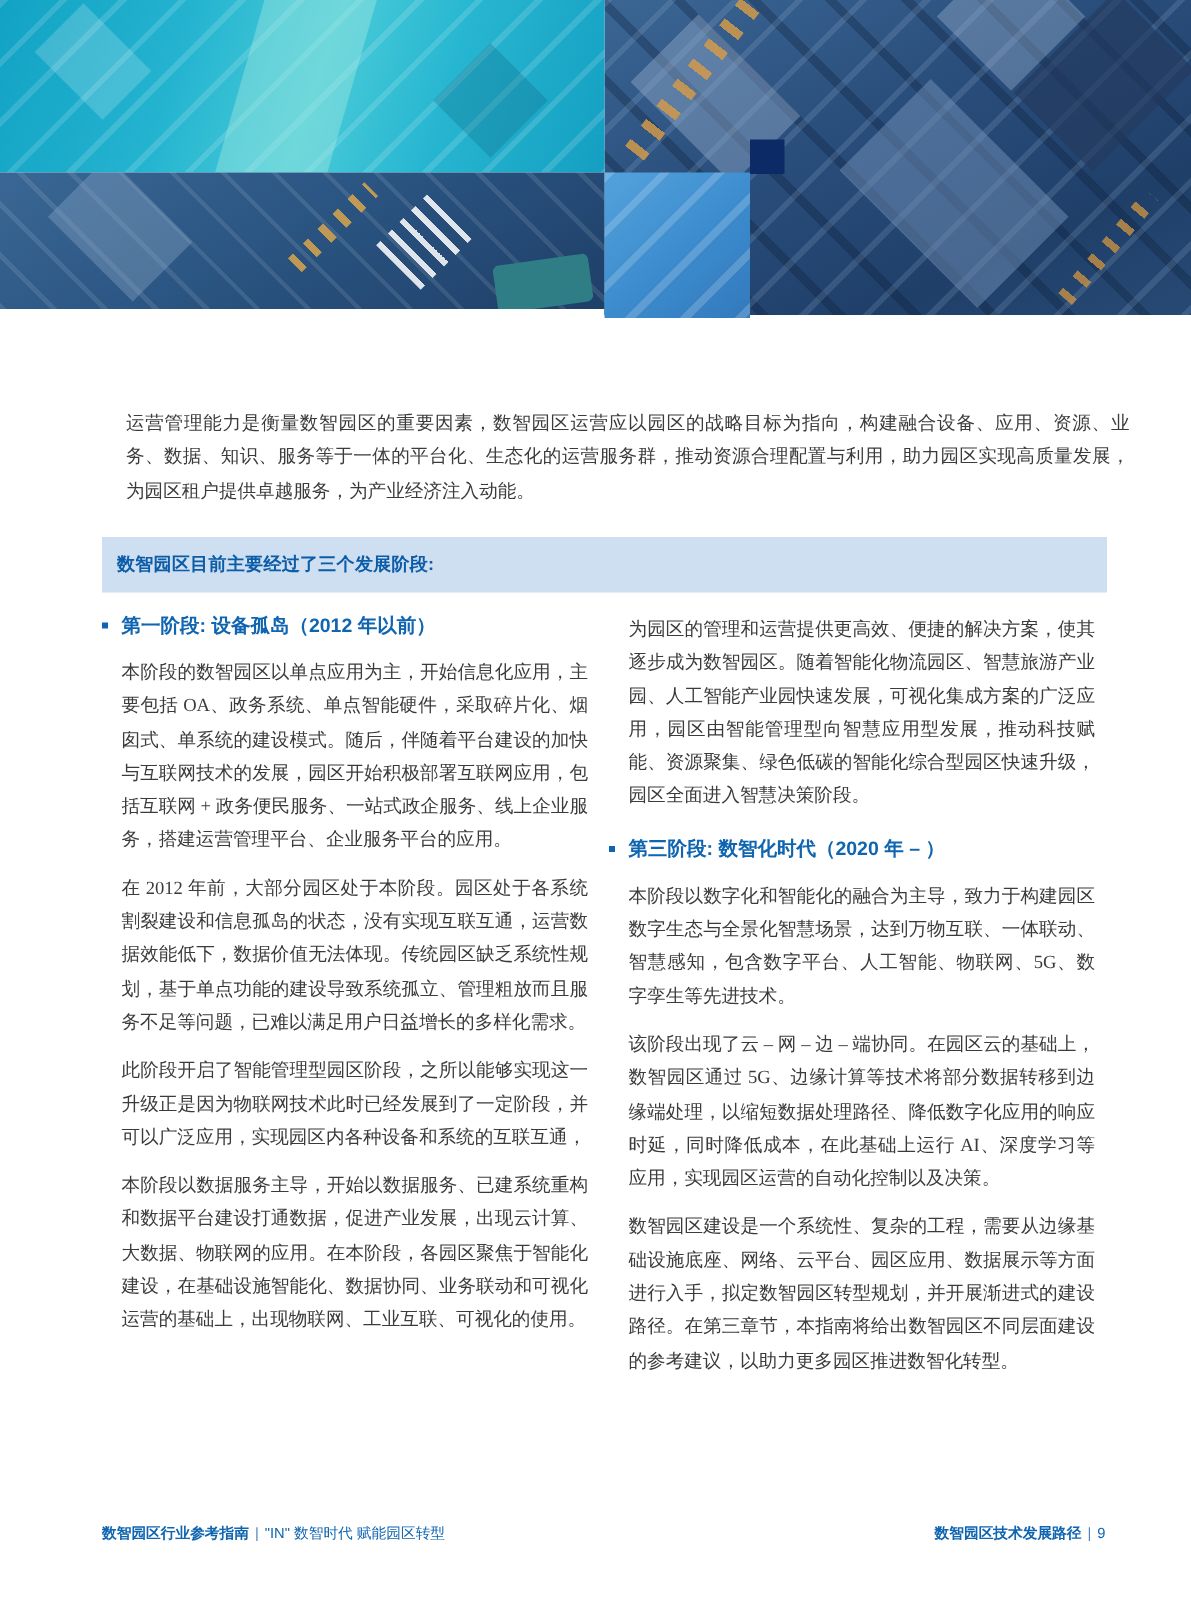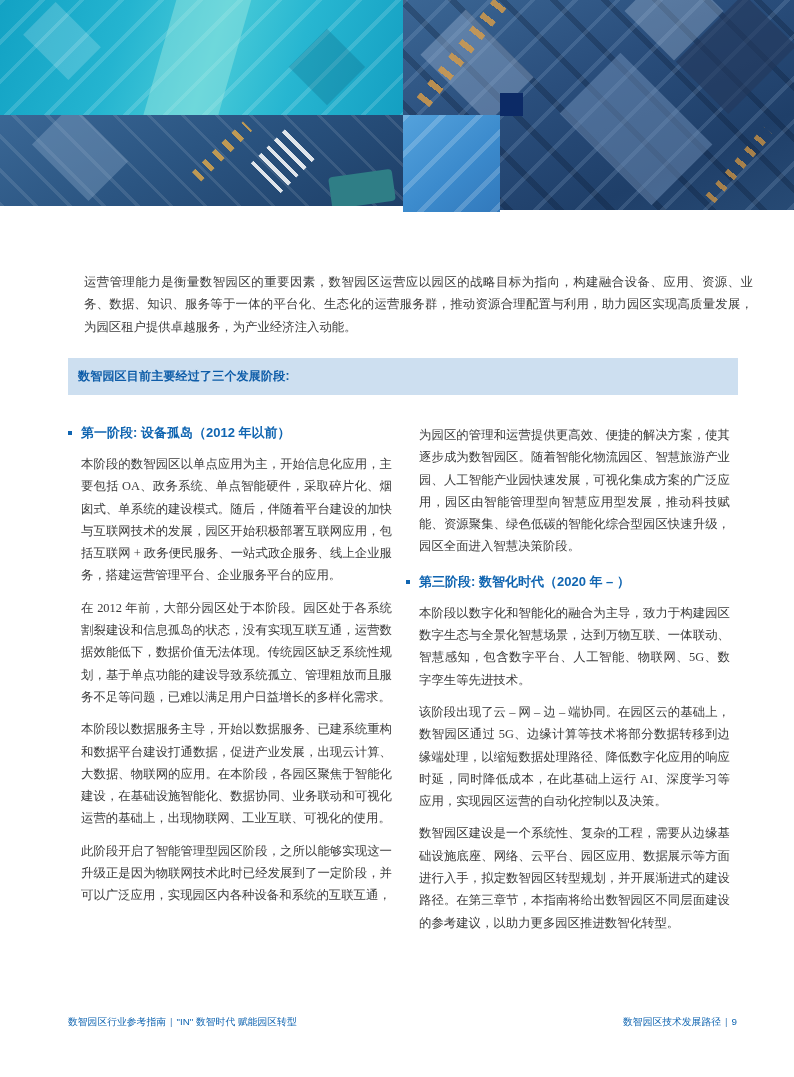--- a/index.html
+++ b/index.html
@@ -64,42 +64,42 @@
   .intro{
     position:absolute;left:68px;top:255px;width:669px;margin:16px;
     font-size:12.4px;line-height:22.3px;color:var(--body-color);text-align:justify;
   }
   .section-bar{
     position:absolute;left:68px;top:358px;width:670px;height:37px;
     background:var(--bar-bg);display:flex;align-items:center;box-sizing:border-box;padding-left:10px;
   }
   .section-bar span{font-size:12px;font-weight:bold;color:#0d5ca8;letter-spacing:.2px;}
 
-  .cols{position:absolute;left:68px;top:424px;width:669px;display:flex;gap:14px;}
+  .cols{position:absolute;left:68px;top:408px;width:669px;display:flex;gap:14px;}
   .col{width:324px;box-sizing:border-box;padding-left:13px;}
   .col p{
     font-size:12.4px;line-height:22.3px;color:var(--body-color);
     text-align:justify;margin:0 0 10px 0;font-family:Liberation Serif, serif;
   }
   .stage-heading{
     position:relative;font-size:13px;font-weight:bold;color:var(--accent);
     line-height:18px;margin:0 0 11px 0;
   }
   .stage-heading.later{margin-top:15px;}
   .stage-heading .bullet{
     position:absolute;left:-13px;top:7px;width:4px;height:4px;background:var(--accent);
   }
 
   
   .footer{
     position:absolute;left:68px;right:57px;top:1016px;
     display:flex;justify-content:space-between;align-items:baseline;
     font-size:9.8px;color:var(--accent);
   }
-  .footer .b{font-weight:normal;}
+  .footer .b{font-weight:bold;}
   .footer .sep{margin:0 4px;font-weight:normal;color:#4d86bd;}
 </style>
 </head>
 <body>
 
 <div class="page">
 
   <div class="hero">
     <div class="hero-right">
       <div class="hr-b1"></div>
@@ -132,22 +132,22 @@
 
   <div class="cols">
     <div class="col">
       <div class="stage-heading">
         <span class="bullet"></span>
         <span>第一阶段: 设备孤岛（2012 年以前）</span>
       </div>
       <p>本阶段的数智园区以单点应用为主，开始信息化应用，主要包括 OA、政务系统、单点智能硬件，采取碎片化、烟囱式、单系统的建设模式。随后，伴随着平台建设的加快与互联网技术的发展，园区开始积极部署互联网应用，包括互联网 + 政务便民服务、一站式政企服务、线上企业服务，搭建运营管理平台、企业服务平台的应用。</p>
       <p>在 2012 年前，大部分园区处于本阶段。园区处于各系统割裂建设和信息孤岛的状态，没有实现互联互通，运营数据效能低下，数据价值无法体现。传统园区缺乏系统性规划，基于单点功能的建设导致系统孤立、管理粗放而且服务不足等问题，已难以满足用户日益增长的多样化需求。</p>
 
+      <p>此阶段开启了智能管理型园区阶段，之所以能够实现这一升级正是因为物联网技术此时已经发展到了一定阶段，并可以广泛应用，实现园区内各种设备和系统的互联互通，</p>
       <p>本阶段以数据服务主导，开始以数据服务、已建系统重构和数据平台建设打通数据，促进产业发展，出现云计算、大数据、物联网的应用。在本阶段，各园区聚焦于智能化建设，在基础设施智能化、数据协同、业务联动和可视化运营的基础上，出现物联网、工业互联、可视化的使用。</p>
-      <p>此阶段开启了智能管理型园区阶段，之所以能够实现这一升级正是因为物联网技术此时已经发展到了一定阶段，并可以广泛应用，实现园区内各种设备和系统的互联互通，</p>
     </div>
 
     <div class="col">
       <p>为园区的管理和运营提供更高效、便捷的解决方案，使其逐步成为数智园区。随着智能化物流园区、智慧旅游产业园、人工智能产业园快速发展，可视化集成方案的广泛应用，园区由智能管理型向智慧应用型发展，推动科技赋能、资源聚集、绿色低碳的智能化综合型园区快速升级，园区全面进入智慧决策阶段。</p>
 
       <div class="stage-heading later">
         <span class="bullet"></span>
         <span>第三阶段: 数智化时代（2020 年 – ）</span>
       </div>
       <p>本阶段以数字化和智能化的融合为主导，致力于构建园区数字生态与全景化智慧场景，达到万物互联、一体联动、智慧感知，包含数字平台、人工智能、物联网、5G、数字孪生等先进技术。</p>

